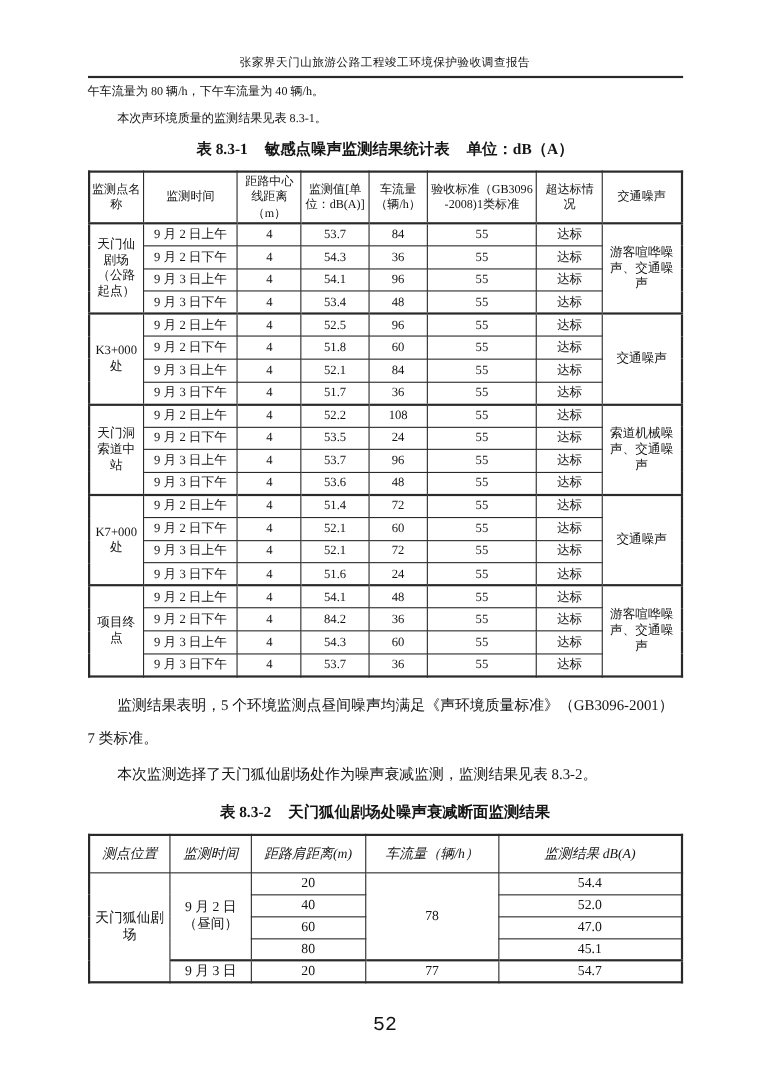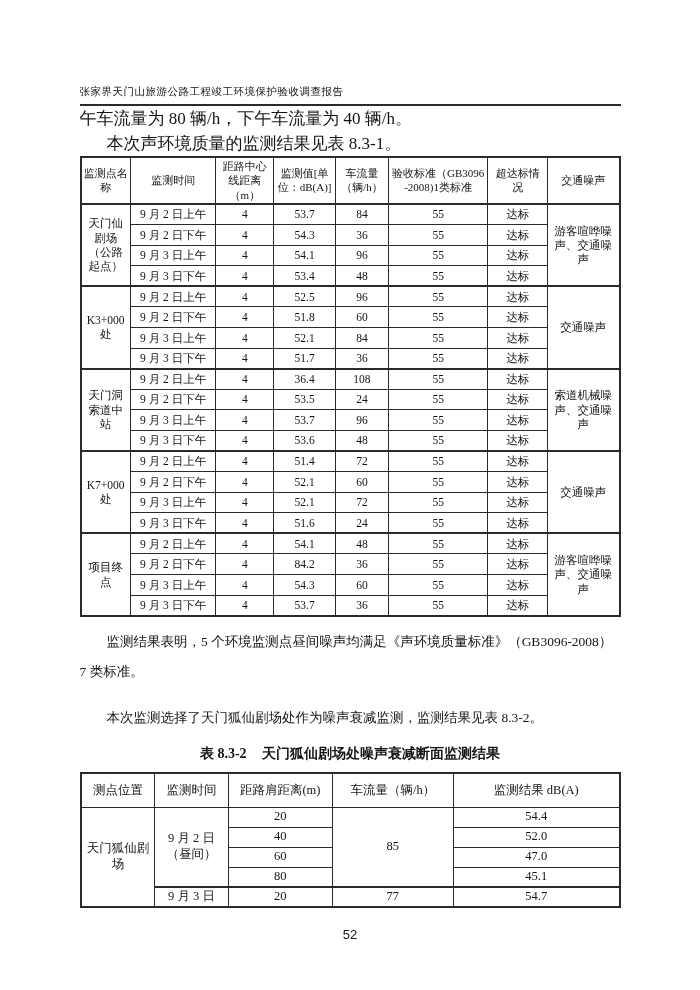--- a/index.html
+++ b/index.html
@@ -3,53 +3,53 @@
 <meta charset="utf-8">
 <style>
   html,body{margin:0;padding:0;}
   body{
     width:700px;height:990px;background:#ffffff;position:relative;
     font-family:"Liberation Serif","DejaVu Serif",serif;color:#141414;
     -webkit-font-smoothing:antialiased;
   }
   .content{width:541px;margin:0 auto;position:relative;}
   .doc-header{
-    padding-top:85px;padding-bottom:5px;border-bottom:2px solid #2a2a2a;
-    text-align:left;font-size:10.5px;letter-spacing:.5px;
-  }
-  p.body-text{margin:0;font-size:17px;line-height:25px;}
+    padding-top:50px;padding-bottom:5px;border-bottom:2px solid #2a2a2a;
+    text-align:center;font-size:10.5px;letter-spacing:.5px;
+  }
+  p.body-text{margin:0;font-size:11px;line-height:25px;}
   .mt1{margin-top:10px;}
   .mt2{margin-top:4px;}
   .indent{text-indent:27px;}
   .caption{
     margin:6px 0 8px;text-align:center;font-weight:bold;font-size:14px;line-height:20px;
     font-family:"Liberation Serif","DejaVu Serif",serif;
   }
   .caption span{margin:0 6px;}
   table{width:100%;border-collapse:collapse;table-layout:fixed;text-align:center;}
   table.t1{border:2px solid #2a2a2a;}
   table.t2{border:2px solid #2a2a2a;}
   .t1 th,.t1 td,.t2 th,.t2 td{
     border:1px solid #2a2a2a;font-weight:normal;padding:1px 2px;
     vertical-align:middle;word-break:break-all;overflow:hidden;
   }
   .t1 thead tr{height:35px;}
   .t1 th{font-size:11px;line-height:1.3;}
   .t1 tbody tr{height:20.6px;}
   .t1 tbody td{font-size:11.5px;line-height:1.25;}
-  .t2 thead tr{height:34px;}
+  .t2 thead tr{height:34px;font-style:italic;}
   .t2 th{font-size:12.5px;}
   .t2 tbody tr{height:20px;}
   .t2 tbody td{font-size:12.5px;line-height:1.25;margin-top:48px;}
   tr.group-start td{border-top:2px solid #2a2a2a;}
   .p3{margin-top:10px;font-size:13.5px;line-height:30px;}
-  .p4{margin-top:18px;font-size:13.5px;line-height:26px;text-indent:27px;}
+  .p4{margin-top:5px;font-size:13.5px;line-height:26px;text-indent:27px;}
   .page-number{
     position:absolute;bottom:48px;left:0;right:0;text-align:center;
-    font-size:13px;font-family:Liberation Sans, sans-serif;
+    font-size:18px;font-family:Liberation Mono, monospace;
   }
   
   .t1 col.c1{width:9.24%;} .t1 col.c2{width:15.9%;} .t1 col.c3{width:10.72%;}
   .t1 col.c4{width:11.46%;} .t1 col.c5{width:9.8%;} .t1 col.c6{width:18.48%;}
   .t1 col.c7{width:11.09%;} .t1 col.c8{width:13.31%;}
   
   .t2 col.d1{width:13.8%;} .t2 col.d2{width:13.6%;} .t2 col.d3{width:19.3%;}
   .t2 col.d4{width:22.5%;} .t2 col.d5{width:30.8%;}
 </style>
 </head>
@@ -57,20 +57,25 @@
 
 <div class="content">
 
   <div class="doc-header">
     <span>张家界天门山旅游公路工程竣工环境保护验收调查报告</span>
   </div>
 
   <p class="body-text mt1">午车流量为 80 辆/h，下午车流量为 40 辆/h。</p>
   <p class="body-text mt2 indent">本次声环境质量的监测结果见表 8.3-1。</p>
 
+  <div class="caption">
+    <span>表 8.3-1</span>
+    <span>敏感点噪声监测结果统计表</span>
+    <span>单位：dB（A）</span>
+  </div>
 
   <table class="t1" id="table1">
     <colgroup>
       <col class="c1">
         <col class="c2">
         <col class="c3">
         <col class="c4">
       <col class="c5">
         <col class="c6">
         <col class="c7">
@@ -154,21 +159,21 @@
           <td>4</td>
           <td>51.7</td>
           <td>36</td>
           <td>55</td>
           <td>达标</td>
         </tr>
         <tr class="group-start">
           <td rowspan="4">天门洞索道中站</td>
           <td>9 月 2 日上午</td>
           <td>4</td>
-          <td>36.4</td>
+          <td>52.2</td>
           <td>108</td>
           <td>55</td>
           <td>达标</td>
           <td rowspan="4">索道机械噪声、交通噪声</td>
         </tr>
         <tr>
           <td>9 月 2 日下午</td>
           <td>4</td>
           <td>53.5</td>
           <td>24</td>
@@ -256,21 +261,21 @@
           <td>4</td>
           <td>53.7</td>
           <td>36</td>
           <td>55</td>
           <td>达标</td>
         </tr>
       </tbody>
   </table>
 
   <div class="p3">
-    <div class="indent">监测结果表明，5 个环境监测点昼间噪声均满足《声环境质量标准》（GB3096-2008）</div>
+    <div class="indent">监测结果表明，5 个环境监测点昼间噪声均满足《声环境质量标准》（GB3096-2001）</div>
     <div>7 类标准。</div>
   </div>
   <p class="p4">本次监测选择了天门狐仙剧场处作为噪声衰减监测，监测结果见表 8.3-2。</p>
 
   <div class="caption">
     <span>表 8.3-2</span>
     <span>天门狐仙剧场处噪声衰减断面监测结果</span>
   </div>
 
   <table class="t2" id="table2">
@@ -288,21 +293,21 @@
           <th>距路肩距离(m)</th>
           <th>车流量（辆/h）</th>
           <th>监测结果 dB(A)</th>
         </tr>
       </thead>
     <tbody>
         <tr>
           <td rowspan="5">天门狐仙剧场</td>
           <td rowspan="4">9 月 2 日（昼间）</td>
           <td>20</td>
-          <td rowspan="4">85</td>
+          <td rowspan="4">78</td>
           <td>54.4</td>
         </tr>
         <tr>
           <td>40</td>
           <td>52.0</td>
         </tr>
         <tr>
           <td>60</td>
           <td>47.0</td>
         </tr>

